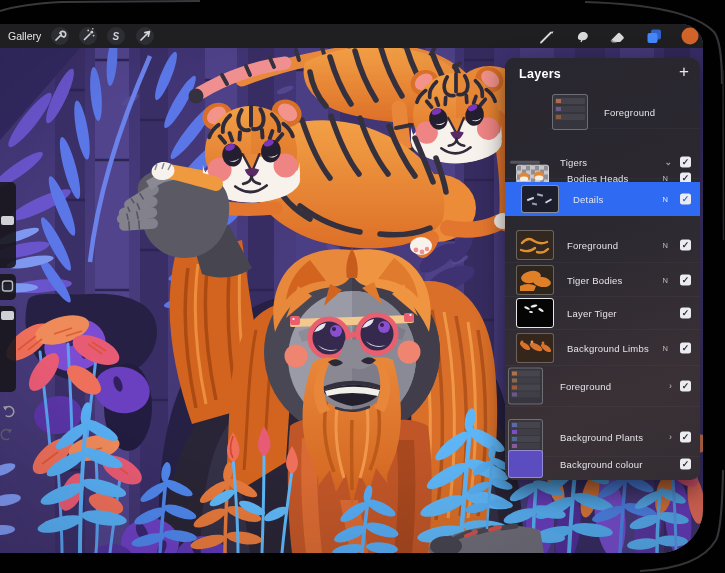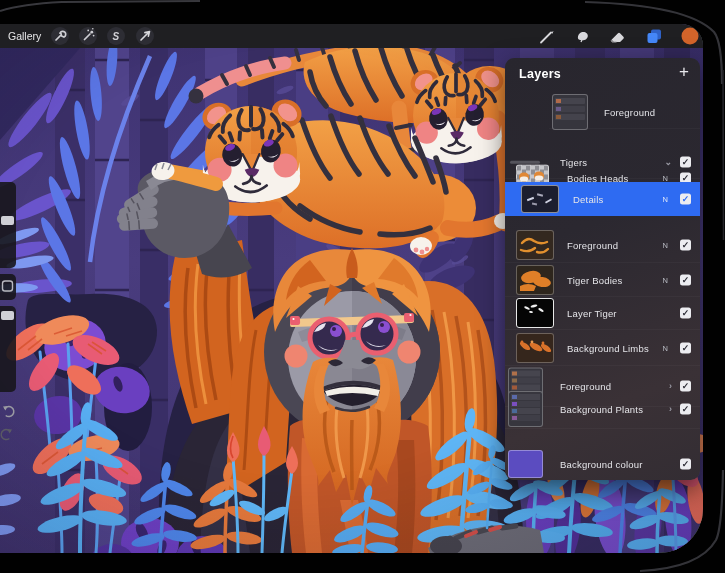--- a/index.html
+++ b/index.html
@@ -793,21 +793,21 @@
           <div style="position:absolute;left:2px;top:23px;width:29px;height:6px;background:#403f48;"></div>
           <div style="position:absolute;left:3px;top:3px;width:5px;height:4px;background:#b0714a;"></div>
           <div style="position:absolute;left:3px;top:10px;width:5px;height:4px;background:#8a6a4a;"></div>
           <div style="position:absolute;left:3px;top:17px;width:5px;height:4px;background:#a05a3a;"></div>
           <div style="position:absolute;left:3px;top:24px;width:5px;height:4px;background:#6a5a8a;"></div>
         </div>
         <span class="rname">Foreground</span>
           <span class="chev">›</span>
           <span class="chk">✓</span>
       </div>
-      <div class="row" style="top:331px;height:40px;">
+      <div class="row" style="top:359px;height:40px;">
         <div class="thumb" style="width:33px;height:34px;background:#37363e;">
           <div style="position:absolute;left:2px;top:2px;width:29px;height:6px;background:#45444d;"></div>
           <div style="position:absolute;left:2px;top:9px;width:29px;height:6px;background:#3f3e47;"></div>
           <div style="position:absolute;left:2px;top:16px;width:29px;height:6px;background:#45444d;"></div>
           <div style="position:absolute;left:2px;top:23px;width:29px;height:6px;background:#3f3e47;"></div>
           <div style="position:absolute;left:3px;top:3px;width:5px;height:4px;background:#5a6aaa;"></div>
           <div style="position:absolute;left:3px;top:10px;width:5px;height:4px;background:#7a4fc0;"></div>
           <div style="position:absolute;left:3px;top:17px;width:5px;height:4px;background:#4a6a9a;"></div>
           <div style="position:absolute;left:3px;top:24px;width:5px;height:4px;background:#8a5a9a;"></div>
         </div>

